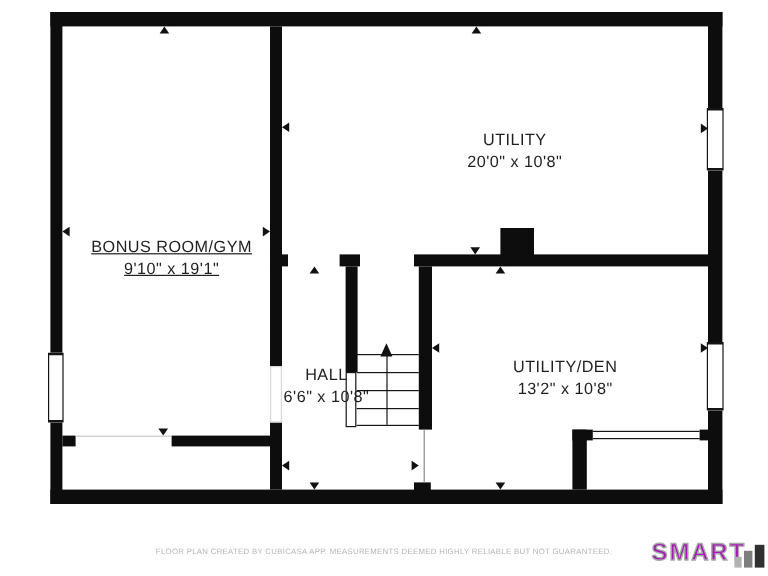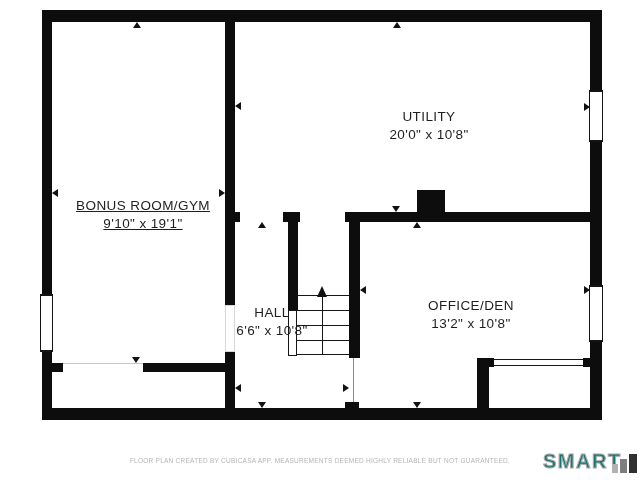--- a/index.html
+++ b/index.html
@@ -11,21 +11,21 @@
             border-top-width:2px; border-bottom-width:2px; }
   .pline { position:absolute; }
   .outline { position:absolute; background:#fff; border:1px solid #141414; }
   .room-label { position:absolute; transform:translate(-50%,-50%); text-align:center;
                 color:#1f1f1f; font-size:13.5px; line-height:18px; letter-spacing:0.4px;
                 white-space:nowrap; }
   .arr { position:absolute; width:0; height:0; }
   .footer { position:absolute; top:457px; left:0; width:100%; text-align:center;
             font-size:6.5px; color:#b4b4b4; letter-spacing:0.25px; }
   .logo { position:absolute; left:543px; top:450px; font-size:20px; font-weight:bold;
-          letter-spacing:1.5px; color:#0f766e; -webkit-text-stroke:1.1px #a8a8a8; }
+          letter-spacing:1.5px; color:#a21caf; -webkit-text-stroke:1.1px #a8a8a8; }
   .logo-bar { position:absolute; }
 </style>
 </head>
 <body>
 
 <div id="plan">
     <div class="wall" style="left: 42px; top: 10px; width: 560px; height: 12px;"></div>
     <div class="wall" style="left: 42px; top: 408px; width: 560px; height: 12px;"></div>
     <div class="wall" style="left: 42px; top: 10px; width: 10px; height: 284px;"></div>
     <div class="wall" style="left: 42px; top: 352px; width: 10px; height: 68px;"></div>
@@ -84,21 +84,21 @@
     </div>
     <div class="room-label" style="left: 408px; top: 126px; margin-left: 21px;">
       <div>UTILITY</div>
       <div>20'0" x 10'8"</div>
     </div>
     <div class="room-label" style="left: 272px; top: 322px;">
       <div>HALL</div>
       <div>6'6" x 10'8"</div>
     </div>
     <div class="room-label" style="left: 471px; top: 315px;">
-      <div>OFFICE/DEN</div>
+      <div>UTILITY/DEN</div>
       <div>13'2" x 10'8"</div>
     </div>
   </div>
 
 <div class="footer">FLOOR PLAN CREATED BY CUBICASA APP. MEASUREMENTS DEEMED HIGHLY RELIABLE BUT NOT GUARANTEED.</div>
 
 <div class="logo">SMART</div>
 
 <div class="logo-bar" style="left: 612px; top: 464px; width: 6px; height: 9px; background: rgb(178, 178, 178);"></div>
 <div class="logo-bar" style="left: 620px; top: 459px; width: 7px; height: 14px; background: rgb(126, 126, 126);"></div>

